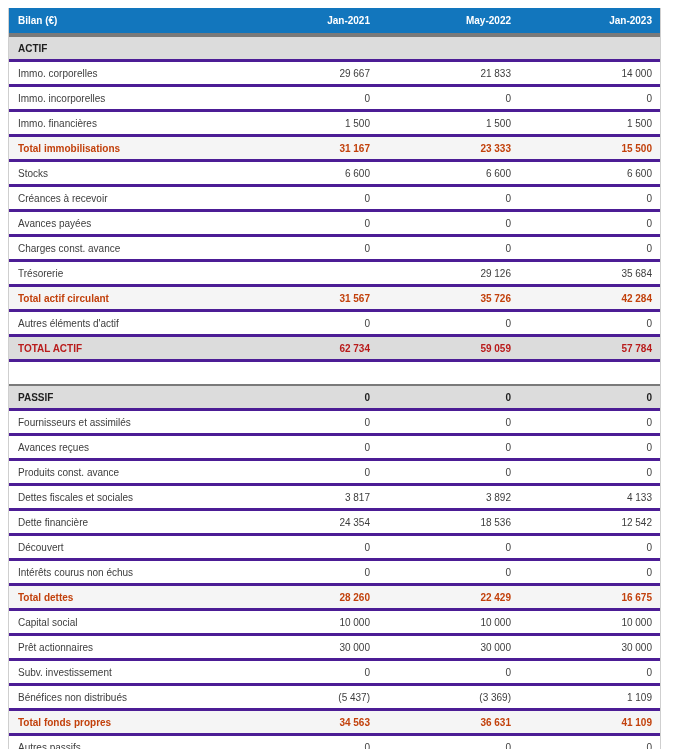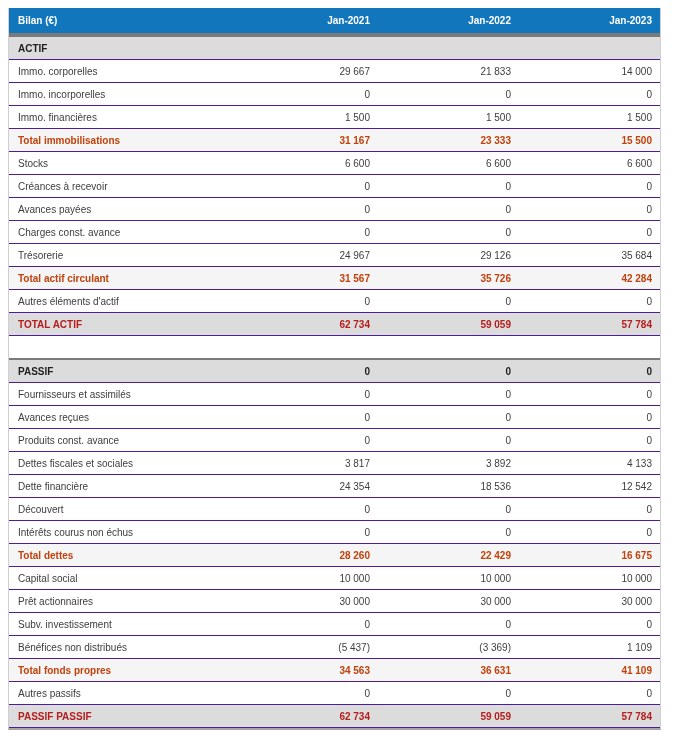--- a/index.html
+++ b/index.html
@@ -24,21 +24,21 @@
     border-right: 1px solid #cfcfcf;
     border-bottom: 2px solid #a6a6a6;
     box-sizing: border-box;
     font-size: 10px;
     color: #3d3d3d;
   }
   .row {
     display: flex;
     align-items: center;
     height: 22px;
-    border-bottom: 1px solid #4c1d95;
+    border-bottom: 3px solid #4c1d95;
     background: #ffffff;
     box-sizing: content-box;
   }
   .header-row {
     display: flex;
     align-items: center;
     height: 25px;
     background: #1276bd;
     color: #ffffff;
     font-weight: bold;
@@ -80,21 +80,21 @@
 </style>
 </head>
 <body>
 
 <div class="page">
   <div class="bilan-table">
 
     <div class="header-row">
       <div class="label">Bilan (€)</div>
       <div class="val">Jan-2021</div>
-      <div class="val">Jan-2022</div>
+      <div class="val">May-2022</div>
       <div class="val">Jan-2023</div>
     </div>
 
     <div>
   <div class="row section">
     <div class="label">ACTIF</div>
     <div class="val"></div>
     <div class="val"></div>
     <div class="val"></div>
   </div>
@@ -150,21 +150,20 @@
 
   <div class="row normal">
     <div class="label">Charges const. avance</div>
     <div class="val">0</div>
     <div class="val">0</div>
     <div class="val">0</div>
   </div>
 
   <div class="row normal">
     <div class="label">Trésorerie</div>
-    <div class="val">24 967</div>
     <div class="val">29 126</div>
     <div class="val">35 684</div>
   </div>
 
   <div class="row subtotal">
     <div class="label">Total actif circulant</div>
     <div class="val">31 567</div>
     <div class="val">35 726</div>
     <div class="val">42 284</div>
   </div>

